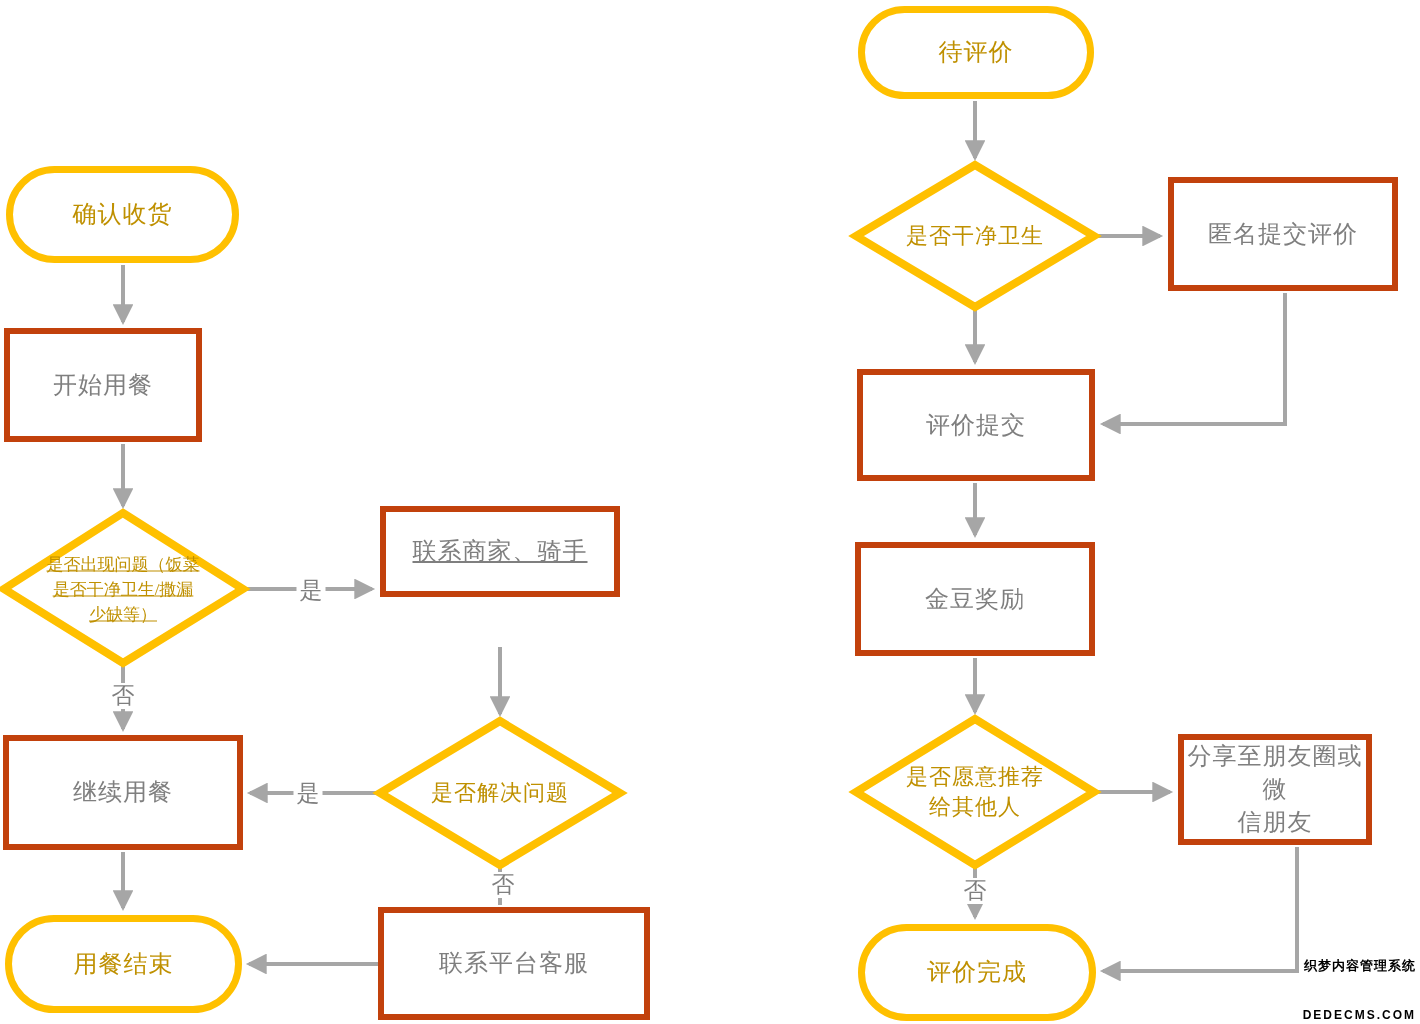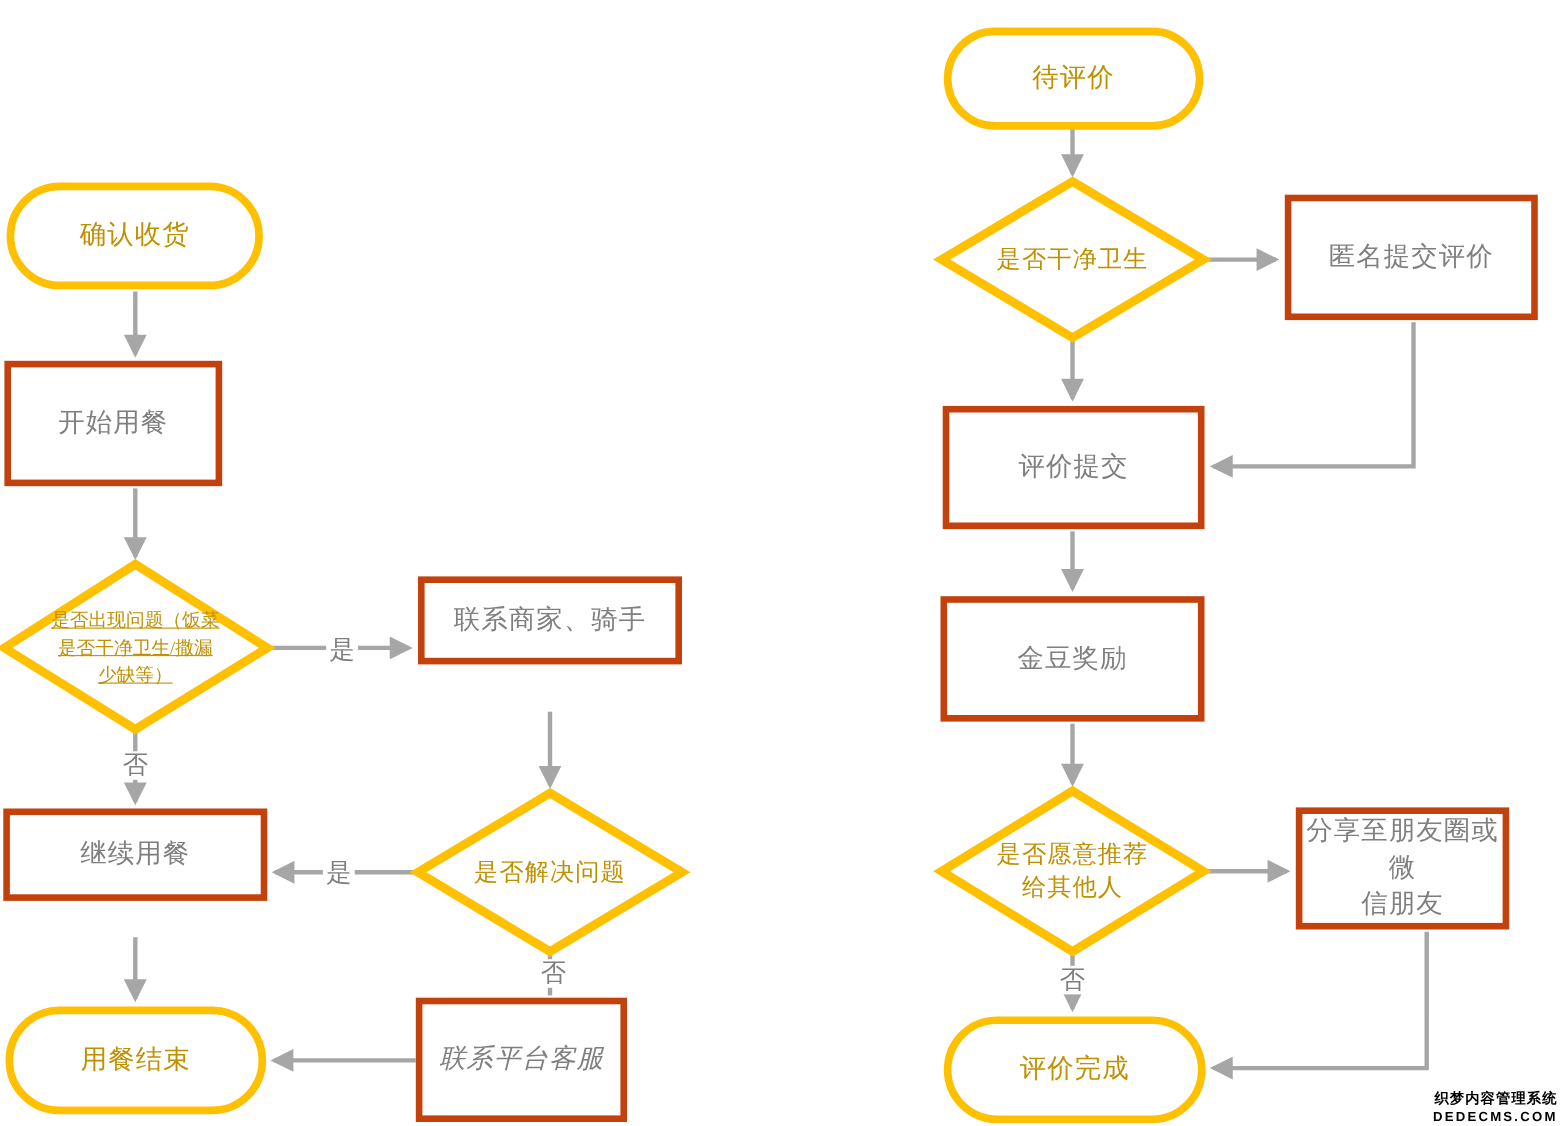--- a/index.html
+++ b/index.html
@@ -33,21 +33,21 @@
     position:absolute; transform:translate(-50%,-50%);
     background:#ffffff; color:#7F7F7F; font-size:23px; padding:0 3px; line-height:26px;
   }
   .watermark {
     position:absolute; right:4px; bottom:2px; text-align:right;
     font-family:Liberation Sans, sans-serif;
     color:#000000; font-weight:bold;
     text-shadow:-1px -1px 0 #fff, 1px -1px 0 #fff, -1px 1px 0 #fff, 1px 1px 0 #fff;
   }
   .watermark .wm1 { font-size:13px; letter-spacing:1px; }
-  .watermark .wm2 { font-size:12px; letter-spacing:2px; }
+  .watermark .wm2 { font-size:12px; letter-spacing:2px;margin-top:33px; }
 </style>
 </head>
 <body>
 
 <div class="canvas">
 
   <svg class="wires" viewBox="0 0 1420 1024">
     <defs>
       <marker id="ah" viewBox="0 0 10 10" refX="8.5" refY="5" markerWidth="6" markerHeight="5.2" orient="auto-start-reverse">
         <path d="M0,0 L10,5 L0,10 z" fill="#A6A6A6"></path>
@@ -87,46 +87,46 @@
   <div class="node rect" style="left:4px; top:328px; width:198px; height:114px;">
     <span>开始用餐</span>
   </div>
 
   <div class="dtext small" style="left:123px; top:589px;">
     <span>是否出现问题（饭菜</span>
     <span>是否干净卫生/撒漏</span>
     <span>少缺等）</span>
   </div>
 
-  <div class="node rect" style="left:380px; top:524px; width:240px; height:80px;">
+  <div class="node rect" style="left:380px; top:506px; width:240px; height:91px;text-decoration:underline;">
     <span>联系商家、骑手</span>
   </div>
 
-  <div class="node rect" style="left:3px; top:735px; width:240px; height:84px;">
+  <div class="node rect" style="left:3px; top:735px; width:240px; height:115px;">
     <span>继续用餐</span>
   </div>
 
   <div class="dtext" style="left:500px; top:793px;">
     <span>是否解决问题</span>
   </div>
 
-  <div class="node rect" style="left:378px; top:907px; width:192px; height:113px;font-style:italic;">
+  <div class="node rect" style="left:378px; top:907px; width:272px; height:113px;">
     <span>联系平台客服</span>
   </div>
 
   <div class="node stadium" style="left:5px; top:915px; width:237px; height:98px;">
     <span>用餐结束</span>
   </div>
 
   <div class="edge-label" style="left:311px; top:591px;">是</div>
   <div class="edge-label" style="left:123px; top:696px;">否</div>
   <div class="edge-label" style="left:308px; top:794px;">是</div>
   <div class="edge-label" style="left:503px; top:885px;">否</div>
 
-  <div class="node stadium" style="left:858px; top:6px; width:236px; height:93px;margin-top:19px;">
+  <div class="node stadium" style="left:858px; top:6px; width:236px; height:93px;">
     <span>待评价</span>
   </div>
 
   <div class="dtext" style="left:975px; top:236px;">
     <span>是否干净卫生</span>
   </div>
 
   <div class="node rect" style="left:1168px; top:177px; width:230px; height:114px;">
     <span>匿名提交评价</span>
   </div>

